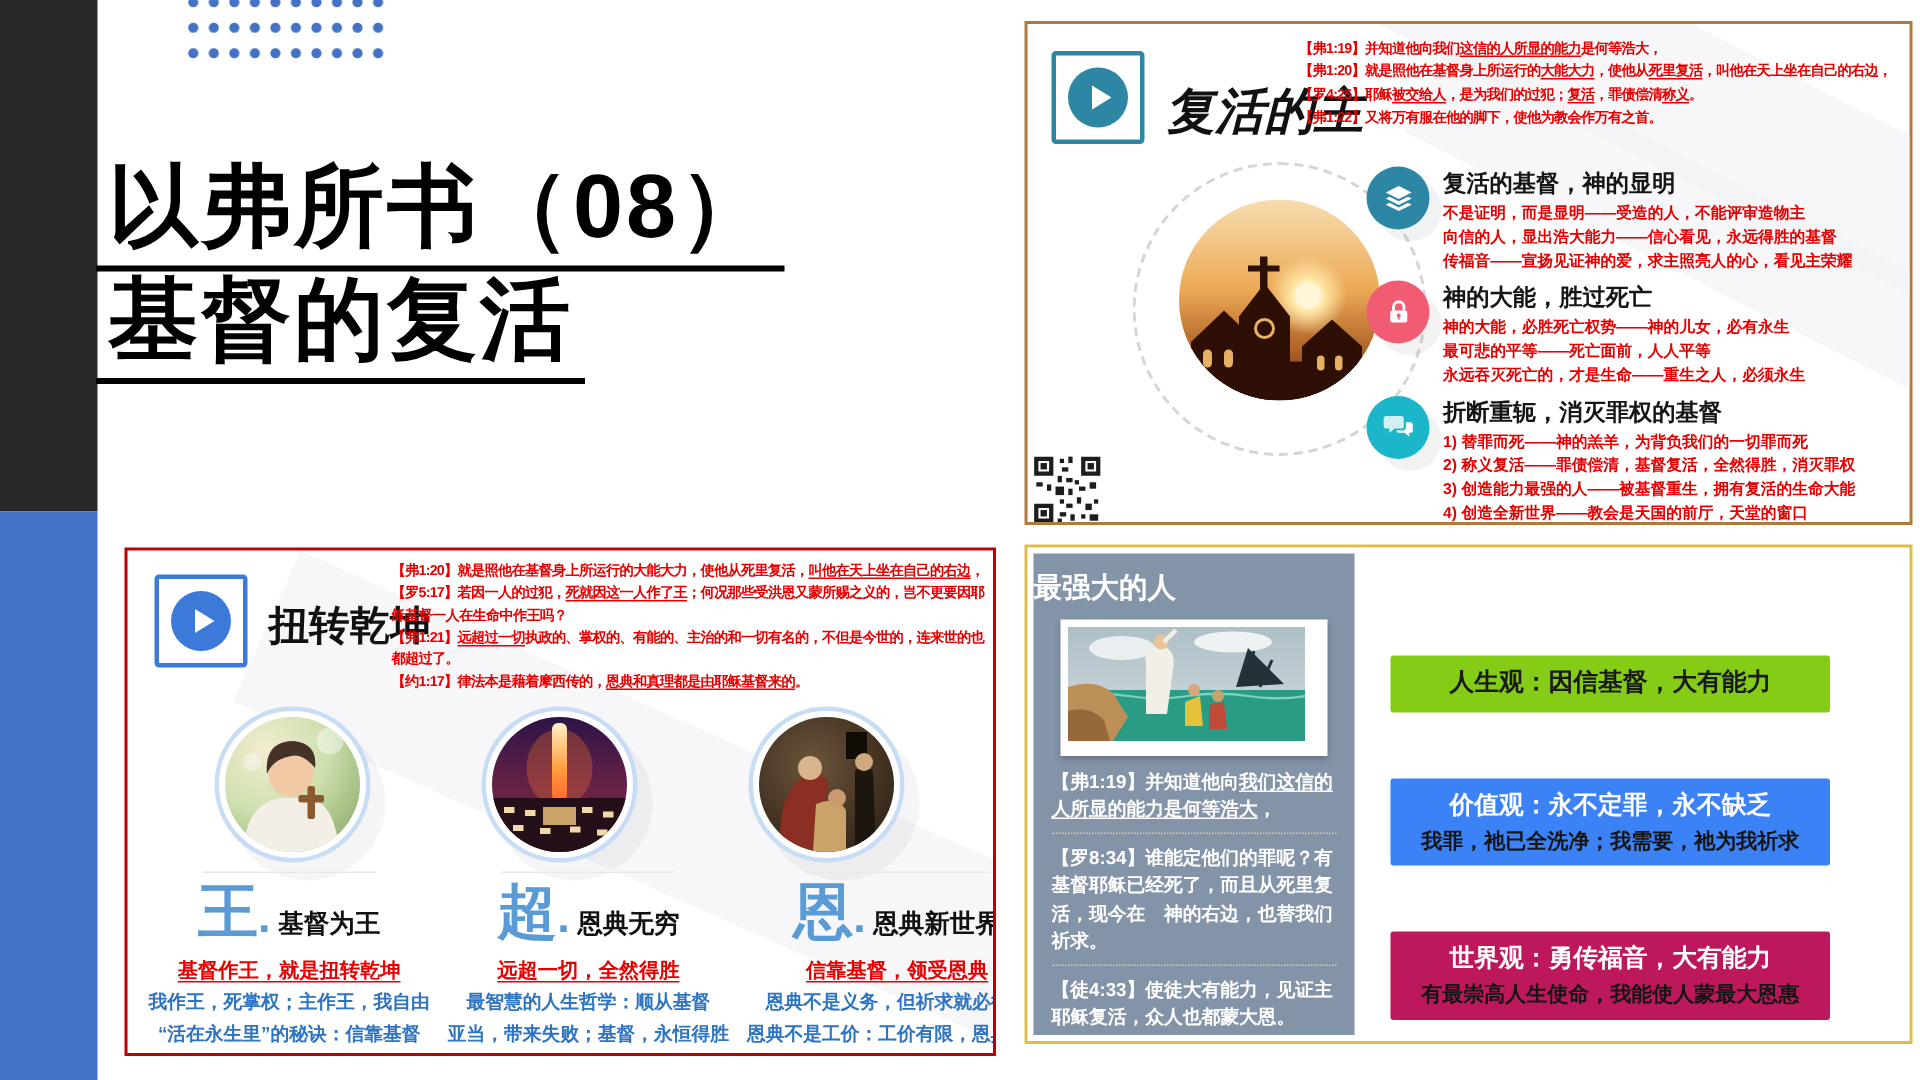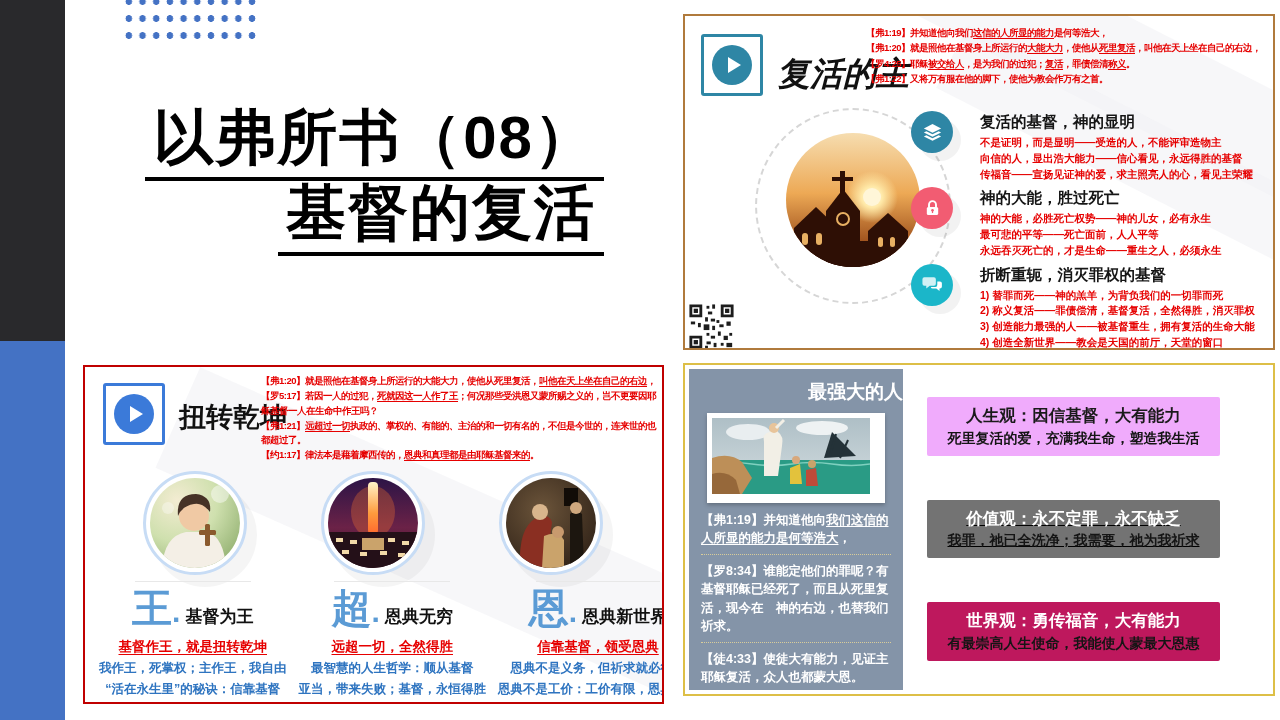--- a/index.html
+++ b/index.html
@@ -11,21 +11,21 @@
   
   #bar-black{left:0;top:0;width:65px;height:341px;background:#29292c;}
   #bar-blue{left:0;top:341px;width:65px;height:379px;background:#4472c4;}
 
   
   #dots{left:122px;top:-7px;width:137px;height:50px;
         background-image:radial-gradient(circle,#4472c4 3.1px,rgba(68,114,196,0) 3.6px);
         background-size:13.7px 17px;}
 
   
-  #main-title{left:64px;top:106px;width:540px;text-align:right;color:#000;}
+  #main-title{left:64px;top:106px;width:540px;text-align:left;color:#000;}
   .title-line{display:inline-block;font-size:60px;font-weight:700;letter-spacing:2px;
               border-bottom:4px solid #000;padding:0 8px 8px;line-height:1.05;}
   #title-l2{}
 
   
   .panel{background:#fff;overflow:hidden;}
   #panel1{left:683px;top:14px;width:588px;height:332px;border:2px solid #b07a3c;}
   #panel2{left:83px;top:365px;width:577px;height:335px;border:2px solid #c00000;}
   #panel3{left:683px;top:363px;width:588px;height:329px;border:2px solid #ddbf47;}
 
@@ -43,21 +43,21 @@
   .scripture{color:#e60000;font-weight:700;z-index:3;}
   #p1-scr{left:181px;top:9px;width:402px;font-size:9.5px;letter-spacing:-0.5px;line-height:1.62;}
   #p1-scr .sline{white-space:nowrap;}
   #p2-scr{left:176px;top:7px;width:398px;font-size:9.5px;letter-spacing:-0.5px;line-height:1.5;}
   #p2-scr .sline{margin-bottom:1px;}
 
   
   #dashed-ring{left:70px;top:92px;width:192px;height:192px;border:2px dashed #d6d6d6;border-radius:50%;z-index:1;}
   #church-circle{left:101px;top:117px;width:134px;height:134px;border-radius:50%;overflow:hidden;z-index:2;}
   #p1-sections{left:226px;top:95px;width:358px;z-index:3;}
-  .sec-row{display:flex;gap:27px;margin-bottom:5px;}
+  .sec-row{display:flex;gap:9px;margin-bottom:5px;}
   .sec-icon{flex:0 0 42px;width:42px;height:42px;border-radius:50%;display:flex;align-items:center;
             justify-content:center;box-shadow:8px 8px 0 rgba(130,130,130,.10);}
   .sec-title{font-size:15.5px;font-weight:700;color:#151515;margin:1px 0 2px;}
   .sec-line{font-size:10.5px;font-weight:700;color:#e60000;line-height:1.5;white-space:nowrap;}
   #qr{left:3px;top:287px;width:47px;height:47px;z-index:3;}
 
   
   .ring{position:absolute;width:90px;height:90px;background:#fff;border:3px solid #c7dcf5;padding:4px;
         border-radius:50%;z-index:2;box-shadow:10px 12px 0 rgba(130,130,130,.08);}
   .ring svg{border-radius:50%;display:block;}
@@ -68,21 +68,21 @@
   .big-char{font-size:40px;font-weight:700;color:#5b9bd5;}
   .big-dot{font-size:30px;font-weight:700;color:#5b9bd5;margin-right:5px;}
   .col-label{font-size:17px;font-weight:700;color:#111;}
   .col-highlight{margin-top:10px;font-size:13.5px;font-weight:700;color:#e60000;
                  text-decoration:underline;text-underline-offset:3px;}
   .col-note{margin-top:2px;font-size:12.5px;font-weight:700;color:#2e74c0;line-height:1.65;}
   .col-note div{white-space:nowrap;}
 
   
   #gray-col{left:4px;top:4px;width:214px;bottom:4px;background:#8494a8;color:#fff;z-index:2;}
-  #gray-title{margin-top:10px;text-align:right;font-size:19px;font-weight:700;}
+  #gray-title{margin-top:10px;text-align:left;font-size:19px;font-weight:700;}
   #painting-frame{width:168px;margin:8px auto 0;background:#fff;padding:5px;
                   box-shadow:0 2px 4px rgba(0,0,0,.25);}
   #gray-scr{padding:8px 12px 0;font-size:12.5px;font-weight:700;line-height:1.45;}
   .gray-entry{margin:0 0 6px;}
   .gray-div{border-top:1px dotted #d9cd9a;margin:7px 0;}
   #p3-boxes{left:242px;top:32px;width:293px;z-index:2;}
   .wbox{border-radius:2px;padding:9px 6px;margin-bottom:44px;text-align:center;}
   .wbox-title{font-size:16.5px;font-weight:700;line-height:1.2;}
   .wbox-sub{font-size:14px;font-weight:700;color:#151515;margin-top:4px;line-height:1.2;}
 </style>
@@ -402,25 +402,24 @@
       </div>
       <div id="gray-scr">
           <div class="gray-entry"><span>【弗1:19】并知道他向</span><span class="u">我们这信的人所显的能力是何等浩大</span><span>，</span></div>
           <div class="gray-div"></div>
           <div class="gray-entry"><span>【罗8:34】谁能定他们的罪呢？有基督耶稣已经死了，而且从死里复活，现今在　神的右边，也替我们祈求。</span></div>
           <div class="gray-div"></div>
           <div class="gray-entry"><span>【徒4:33】使徒大有能力，见证主耶稣复活，众人也都蒙大恩。</span></div>
         </div>
     </div>
     <div class="abs" id="p3-boxes">
-        <div class="wbox" style="background: #f0abfc;">
+        <div class="wbox" style="background: #84cc16; margin-top: 40px;">
           <div class="wbox-title" style="color: rgb(26, 26, 26);">人生观：因信基督，大有能力</div>
-          <div class="wbox-sub">死里复活的爱，充满我生命，塑造我生活</div>
-        </div>
-        <div class="wbox" style="background: #737373; text-decoration: underline;">
+        </div>
+        <div class="wbox" style="background: #3b82f6;">
           <div class="wbox-title" style="color: rgb(255, 255, 255);">价值观：永不定罪，永不缺乏</div>
           <div class="wbox-sub">我罪，祂已全洗净；我需要，祂为我祈求</div>
         </div>
         <div class="wbox" style="background: #be185d;">
           <div class="wbox-title" style="color: rgb(255, 255, 255);">世界观：勇传福音，大有能力</div>
           <div class="wbox-sub">有最崇高人生使命，我能使人蒙最大恩惠</div>
         </div>
       </div>
   </div>
 

